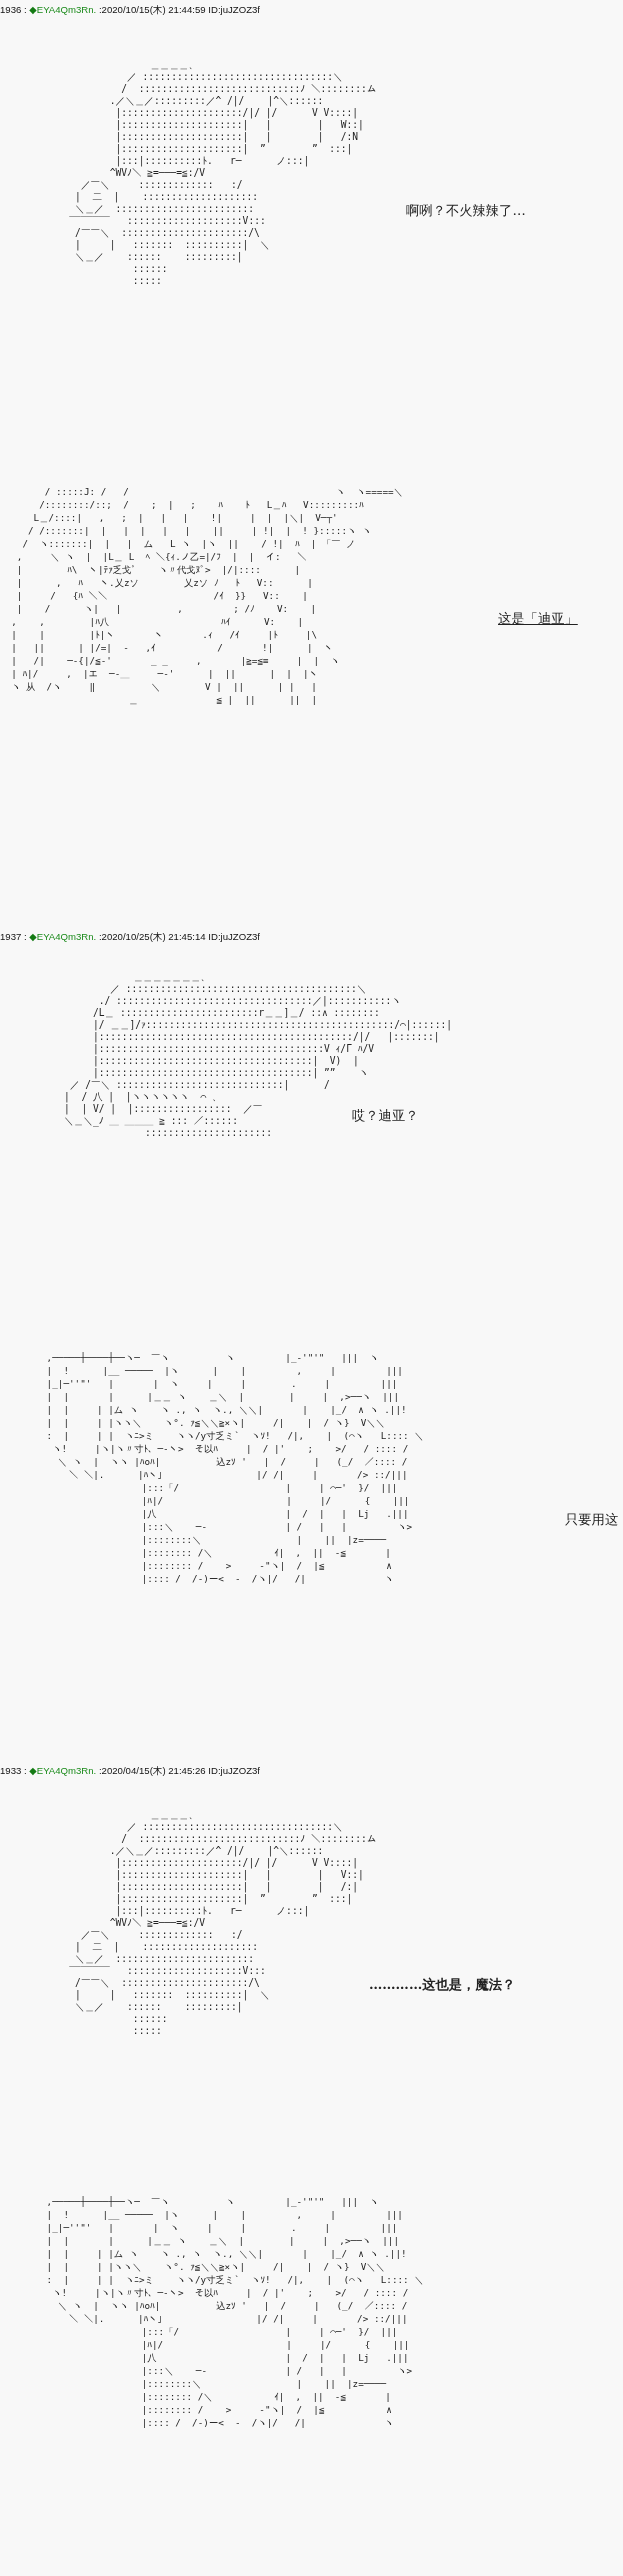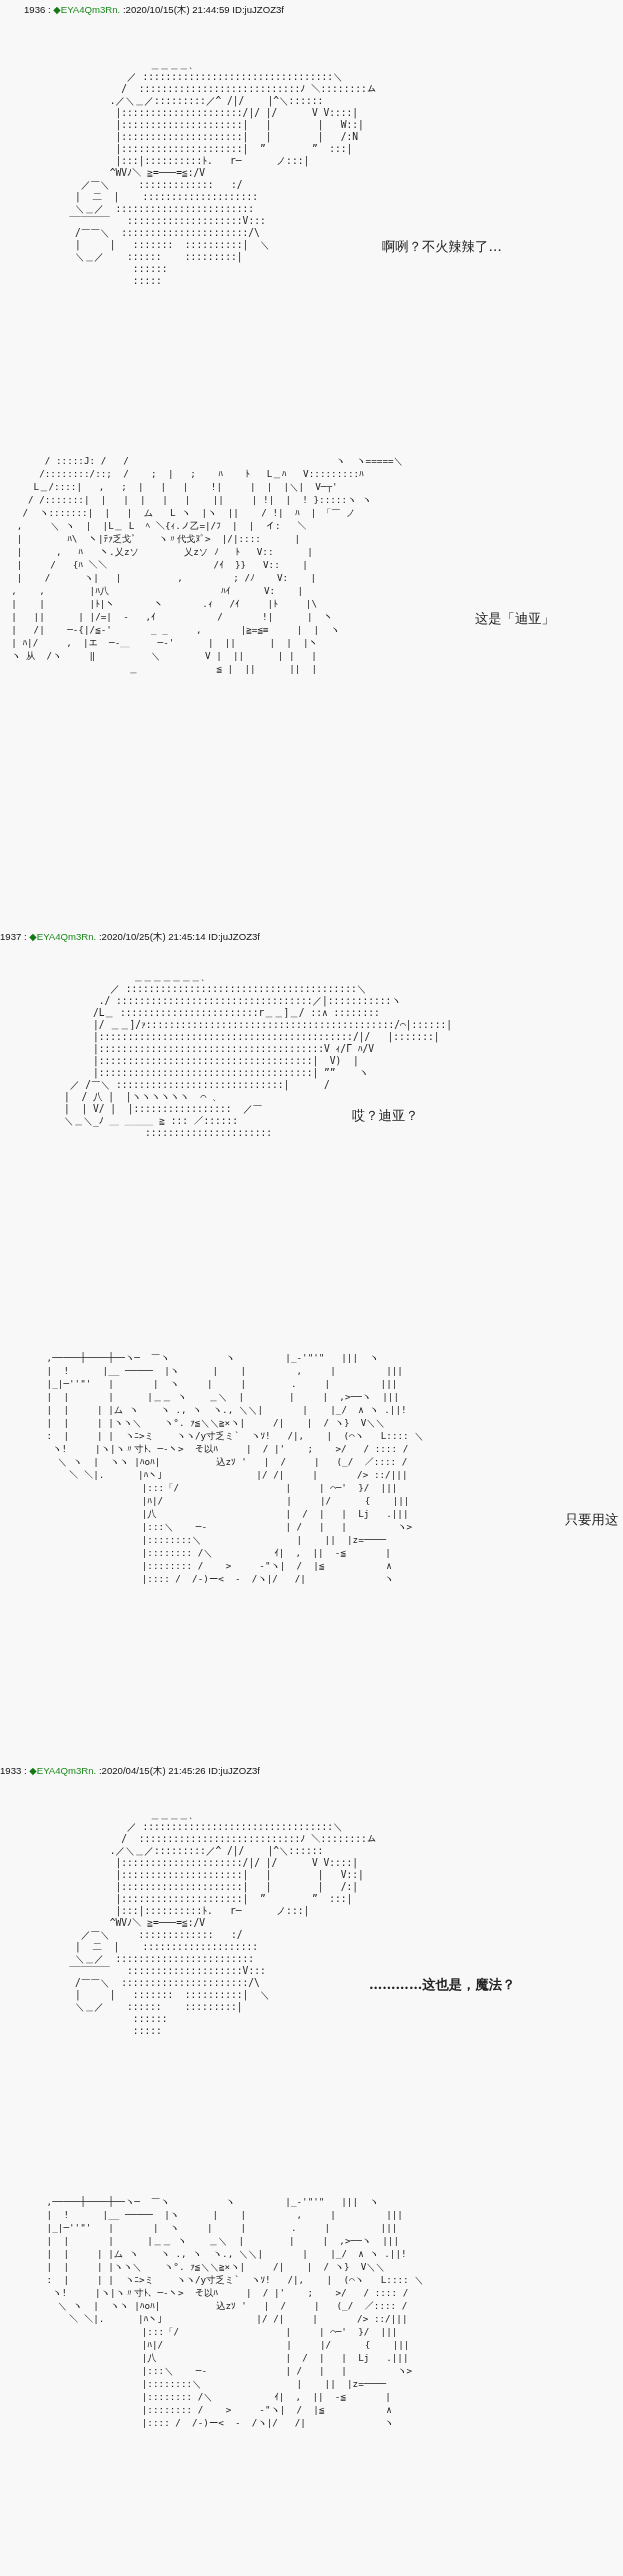--- a/index.html
+++ b/index.html
@@ -23,21 +23,21 @@
   .aa.s1 { font-size: 9.6px; line-height: 12px; }
   .aa.s2 { font-size: 9.3px; line-height: 13px; }
   .dialog {
     position: absolute; font-family: "DejaVu Serif", serif;
     font-size: 13.3px; color: #222; white-space: nowrap;
   }
 </style>
 </head>
 <body>
 
-<div class="post-header" style="top:4.4px;padding-left:24px;">
+<div class="post-header" style="top:4.4px;">
   <span>1936</span><span> : </span><span class="diamond">◆</span><span class="trip">EYA4Qm3Rn.</span><span> :2020/10/15(木) 21:44:59 ID:juJZOZ3f</span>
 </div>
 <pre class="aa s1" style="left:52px; top:59px;">                 ＿＿＿＿、
              ／ :::::::::::::::::::::::::::::::::＼
             /  ::::::::::::::::::::::::::::ﾉ ＼::::::::ム
           .／＼＿／:::::::::／^ /|/    |^＼::::::
            |:::::::::::::::::::::/|/ |/      V V::::|
            |:::::::::::::::::::::|   |        |   W::|
            |:::::::::::::::::::::|   |        |   /:N
            |:::::::::::::::::::::|  ”        ”  :::|
@@ -45,39 +45,39 @@
           ^WVﾉ＼ ≧=───=≦:/V
      ／￣＼     :::::::::::::   :/
     |  二  |    ::::::::::::::::::::
     ＼＿／  ::::::::::::::::::::::::
    ‾‾‾‾‾‾‾   ::::::::::::::::::::V:::
     /￣￣＼  ::::::::::::::::::::::/\
     |     |   :::::::  ::::::::::|  ＼
     ＼＿／    ::::::    :::::::::|   
               ::::::
               :::::</pre>
-<div class="dialog" style="left:382px; top:202px;margin-top:36px;">啊咧？不火辣辣了…</div>
-<pre class="aa s2" style="left:0px; top:454px;">        / :::::J: /   /                                     ヽ  ヽ=====＼
+<div class="dialog" style="left:406px; top:202px;">啊咧？不火辣辣了…</div>
+<pre class="aa s2" style="left:0px; top:485px;">        / :::::J: /   /                                     ヽ  ヽ=====＼
        /::::::::/::;  /    ;  |   ;    ﾊ    ﾄ   L＿ﾊ   V:::::::::ﾊ
       L＿/::::|   ,   ;  |   |   |    !|     |  |  |＼|  V─┬'
      / /:::::::|  |   |  |   |   |    ||     | !|  |  ! }:::::ヽ ヽ
     /  ヽ:::::::|  |   |  ム   L ヽ  |ヽ  ||    / !|  ﾊ  | 「￣ ノ
    ,     ＼ ヽ  |  |L＿ L  ﾍ ＼{ｨ.ノ乙=|/ﾌ  |  |  イ:   ＼
    |        ﾊ\  ヽ|ﾃｧ乏戈ﾟ    ヽ〃代戈ﾇﾟ&gt;  |/|::::      |
    |      ,   ﾊ   ヽ.乂zソ        乂zソ ﾉ   ﾄ   V::      |
    |     /   {ﾊ ＼＼                   /ｲ  }}   V::    |
    |    /      ヽ|   |          ,         ; /ﾉ    V:    |
   ,    ,        |ﾊ八                    ﾊｲ      V:    |
   |    |        |ﾄ|ヽ       ヽ       .ｨ   /ｲ     |ﾄ     |\
   |   ||      | |/=|  ‐   ,ｲ           /       !|      |  ヽ
   |   /|    ─‐{|/≦‐'       _ _     ,       |≧=≦≡     |  |  ヽ
   | ﾊ|/     ,  |エ  ─‐＿     ─‐'      |  ||      |  |  |ヽ
   ヽ 从  /ヽ     ‖ 　　　    ＼        V |  ||      | |   |
                        ＿              ≦ |  ||      ||  |</pre>
-<div class="dialog" style="left:475px; top:610px;">这是「迪亚」</div>
+<div class="dialog" style="left:498px; top:610px;text-decoration:underline;">这是「迪亚」</div>
 
 <div class="post-header" style="top:931px;">
   <span>1937</span><span> : </span><span class="diamond">◆</span><span class="trip">EYA4Qm3Rn.</span><span> :2020/10/25(木) 21:45:14 ID:juJZOZ3f</span>
 </div>
 <pre class="aa s1" style="left:41px; top:971px;">                ＿＿＿＿＿＿＿、
             ／ ::::::::::::::::::::::::::::::::::::::::＼
           ./ ::::::::::::::::::::::::::::::::::／|:::::::::::ヽ
          /L＿ ::::::::::::::::::::::::r＿＿]＿/ ::∧ ::::::::
          |/ ＿＿]/ｧ:::::::::::::::::::::::::::::::::::::::::::/⌒|::::::|
          |::::::::::::::::::::::::::::::::::::::::::::/|/   |:::::::|

